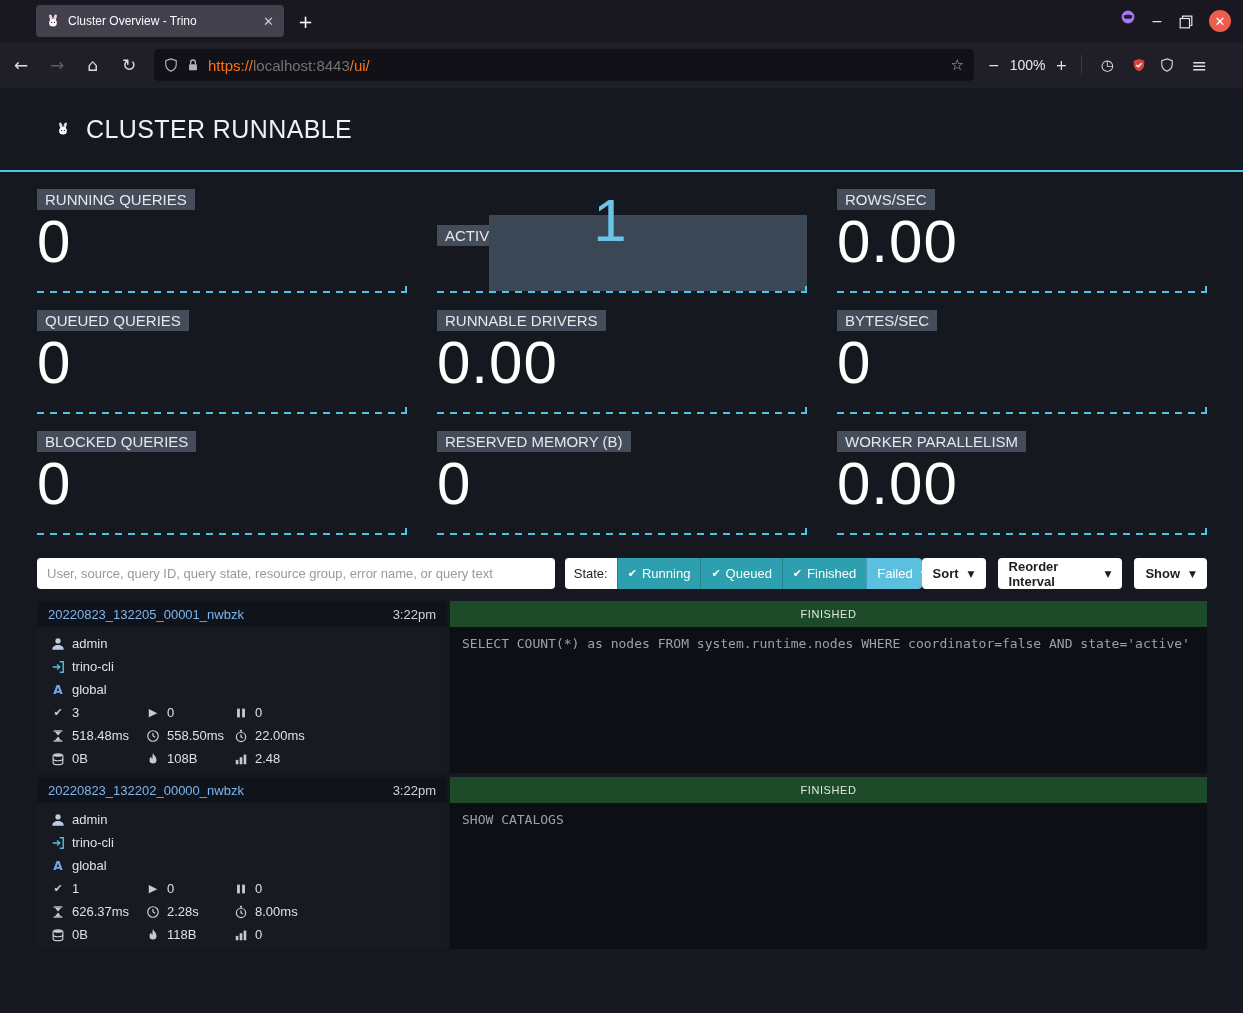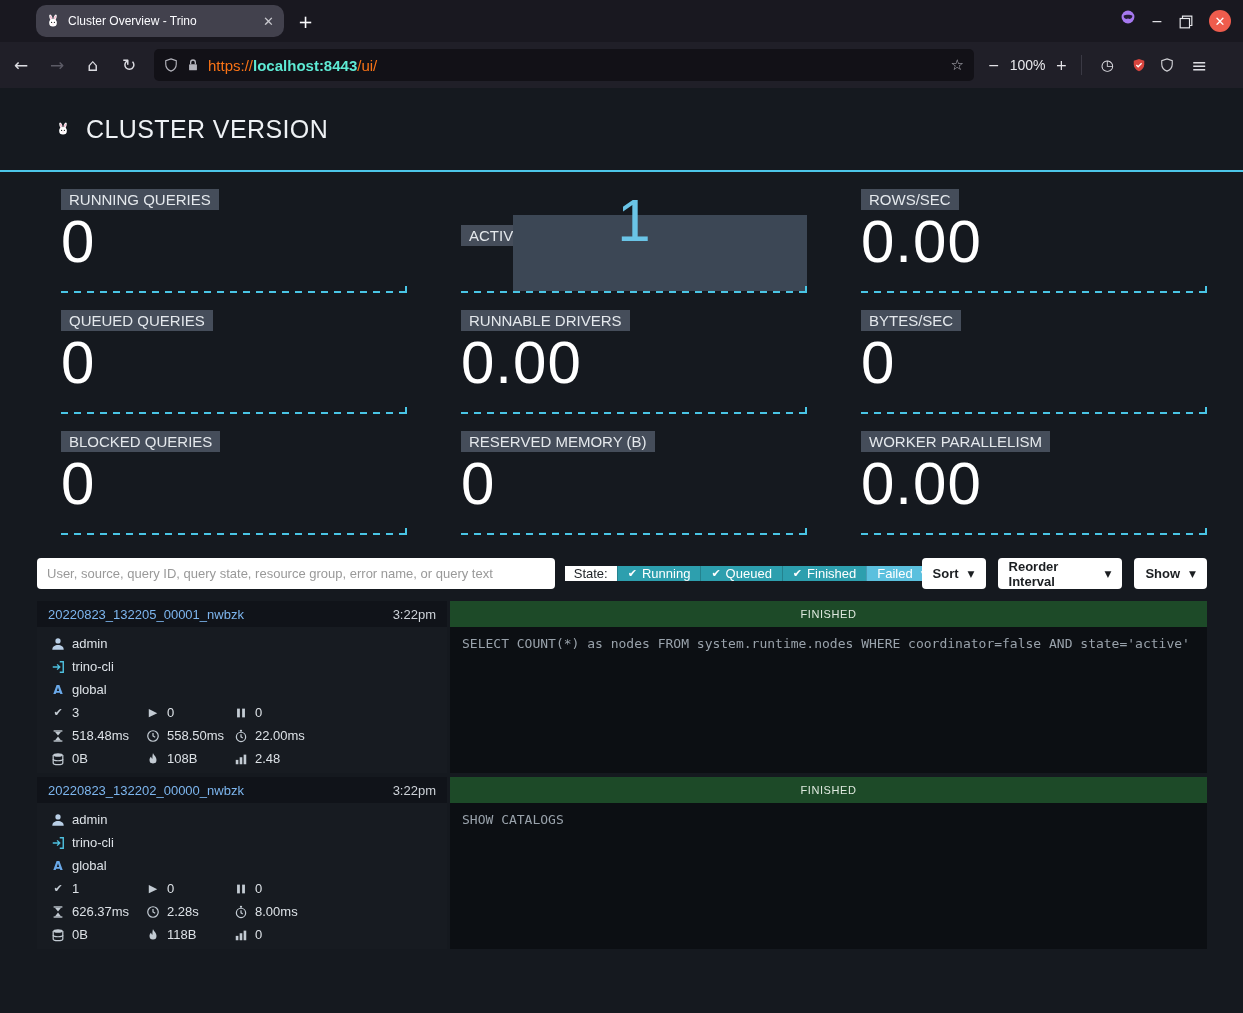--- a/index.html
+++ b/index.html
@@ -1,74 +1,74 @@
 <!DOCTYPE html>
 <html><head>
 <meta charset="utf-8">
 <style>
   html,body{margin:0;padding:0;background:#15191f;}
   body{width:1243px;height:1013px;overflow:hidden;font-family:"Liberation Sans",sans-serif;}
   .glyph{font-family:"DejaVu Sans",sans-serif;}
 
   
   .tabbar{height:42px;background:#191820;display:flex;align-items:center;padding:0 8px;}
-  .tab{height:32px;background:#42414d;border-radius:10px;display:flex;align-items:center;gap:8px;
+  .tab{height:32px;background:#42414d;border-radius:4px;display:flex;align-items:center;gap:8px;
        padding:0 10px;width:228px;color:#fbfbfe;font-size:12px;margin-left:28px;}
   .tab-title{white-space:nowrap;overflow:hidden;flex:1;}
   .tab-close{color:#c9c9cf;font-size:13px;cursor:pointer;}
   .newtab{color:#fbfbfe;font-size:18px;margin-left:14px;cursor:pointer;}
   .tab-right{margin-left:auto;display:flex;align-items:center;gap:16px;padding-right:4px;}
   .win-glyph{color:#e6e6ea;font-size:14px;}
   .win-close{width:22px;height:22px;border-radius:50%;background:#ee5c4d;color:#fff;font-size:13px;
        display:flex;align-items:center;justify-content:center;}
 
   .navbar{height:46px;background:#201f28;display:flex;align-items:center;padding:0 10px;gap:14px;}
   .navico{color:#dcdce2;font-size:17px;width:22px;text-align:center;}
   .navico.disabled{color:#5c5b66;}
   .urlbar{flex:1;max-width:800px;height:32px;background:#121117;border-radius:5px;display:flex;
        align-items:center;gap:8px;padding:0 10px;color:#e8e8ec;font-size:15px;}
   .url-dim{color:#f97316;}
-  .url-host{color:#5eead4;font-weight:bold;}
+  .url-host{color:#737373;font-weight:normal;}
   .url-star{margin-left:auto;color:#b9b9c1;font-size:15px;}
   .zoomgrp{display:flex;align-items:center;gap:10px;color:#e8e8ec;font-size:14px;}
   .vsep{width:1px;height:20px;background:#3a3944;}
   .ico16 svg{display:block;}
 
   
   .page{background:#15191f;}
   .trheader{display:flex;align-items:center;height:82px;padding:0 36px 0 56px;
        border-bottom:2px solid #4cc6e8;}
   .logo{width:42px;height:42px;}
   .trtitle{font-size:25px;color:#eef1f4;margin-left:16px;letter-spacing:.4px;}
   .hmeta{margin-left:auto;display:flex;align-items:center;gap:38px;}
   .hstat{display:flex;flex-direction:column;gap:6px;}
   .hlabel{font-size:11px;color:#8b949c;letter-spacing:.5px;}
   .hvalue{font-size:16px;color:#fff;display:flex;align-items:center;gap:5px;}
   .updot{width:9px;height:9px;border-radius:50%;background:#3ecf5a;display:inline-block;}
   .logout{background:#28a745;color:#fff;border:none;border-radius:3px;font-size:14px;
        padding:9px 15px;margin-left:24px;cursor:pointer;font-family:"Liberation Sans",sans-serif;}
 
   .stats{display:grid;grid-template-columns:repeat(3,1fr);gap:17px 30px;padding:17px 36px 0 37px;}
-  .stat{position:relative;height:104px;margin-left:24px;}
+  .stat{position:relative;height:104px;}
   .stat-label{display:inline-block;background:#454d5a;color:#e4e8ec;font-size:15px;padding:2px 8px;}
   .stat-value{font-size:60px;font-weight:300;color:#fff;line-height:1.05;letter-spacing:1px;}
   .spark{position:absolute;left:0;right:0;bottom:0;height:2px;
        background:repeating-linear-gradient(90deg,#49c5e5 0 7px,transparent 7px 13px);}
   .spark::after{content:"";position:absolute;right:0;bottom:0;width:2px;height:7px;background:#49c5e5;}
   .stat.hl .stat-value{color:#6ac4e6;position:relative;z-index:1;display:inline-block;}
   .hl-fill{position:absolute;left:52px;right:0;top:26px;bottom:2px;background:#3c4755;}
 
   .qd-bar{margin:13px 36px 0 37px;height:31px;background:#6b7481;color:#fff;font-size:19px;
        display:flex;align-items:center;padding-left:12px;letter-spacing:.3px;}
 
   .filter-row{margin:23px 36px 12px 37px;display:flex;align-items:center;height:31px;}
   .search{width:540px;height:31px;border:none;border-radius:4px;padding:0 10px;font-size:13px;
        font-family:"Liberation Sans",sans-serif;color:#333;box-sizing:border-box;}
   .search::placeholder{color:#999;}
-  .state-group{display:flex;margin-left:10px;height:31px;border-radius:4px;overflow:hidden;align-items:center;}
+  .state-group{display:flex;margin-left:10px;height:31px;border-radius:4px;overflow:hidden;}
   .state-label{background:#fff;color:#212529;font-size:13px;display:flex;align-items:center;padding:0 9px;}
   .fbtn{background:#2d9fae;color:#fff;font-size:13px;display:flex;align-items:center;gap:5px;
        padding:0 10px;border-left:1px solid rgba(0,0,0,.18);cursor:pointer;}
   .fbtn .chk{font-size:11px;}
   .fbtn.failed{background:#5bc0de;}
   .caret{font-size:9px;margin-left:3px;}
   .right-btns{margin-left:auto;display:flex;gap:12px;font-weight:bold;}
   .wbtn{background:#fff;color:#1b1e21;font-size:13px;padding:0 11px;height:31px;display:flex;
        align-items:center;gap:6px;border-radius:4px;cursor:pointer;}
 
@@ -184,21 +184,21 @@
             <ellipse cx="26" cy="10" rx="4" ry="9" transform="rotate(18 26 10)"></ellipse>
             <circle cx="20" cy="25" r="11"></circle>
           </g>
           <ellipse cx="14.3" cy="10" rx="1.8" ry="5.5" fill="#f2a9c4" transform="rotate(-18 14 10)"></ellipse>
           <ellipse cx="25.7" cy="10" rx="1.8" ry="5.5" fill="#f2a9c4" transform="rotate(18 25.7 10)"></ellipse>
           <circle cx="16" cy="24" r="1.7" fill="#222"></circle>
           <circle cx="24" cy="24" r="1.7" fill="#222"></circle>
           <ellipse cx="20" cy="28.5" rx="2" ry="1.3" fill="#f2a9c4"></ellipse>
         </svg>
     </span>
-    <span class="trtitle">CLUSTER VERSION</span>
+    <span class="trtitle">CLUSTER RUNNABLE</span>
   </div>
 
   <div class="stats">
     <div class="stat">
       <span class="stat-label">RUNNING QUERIES</span>
       <div class="stat-value">0</div>
       <div class="spark"></div>
     </div>
     <div class="stat hl">
       <span class="stat-label">ACTIVE WORKERS</span>

